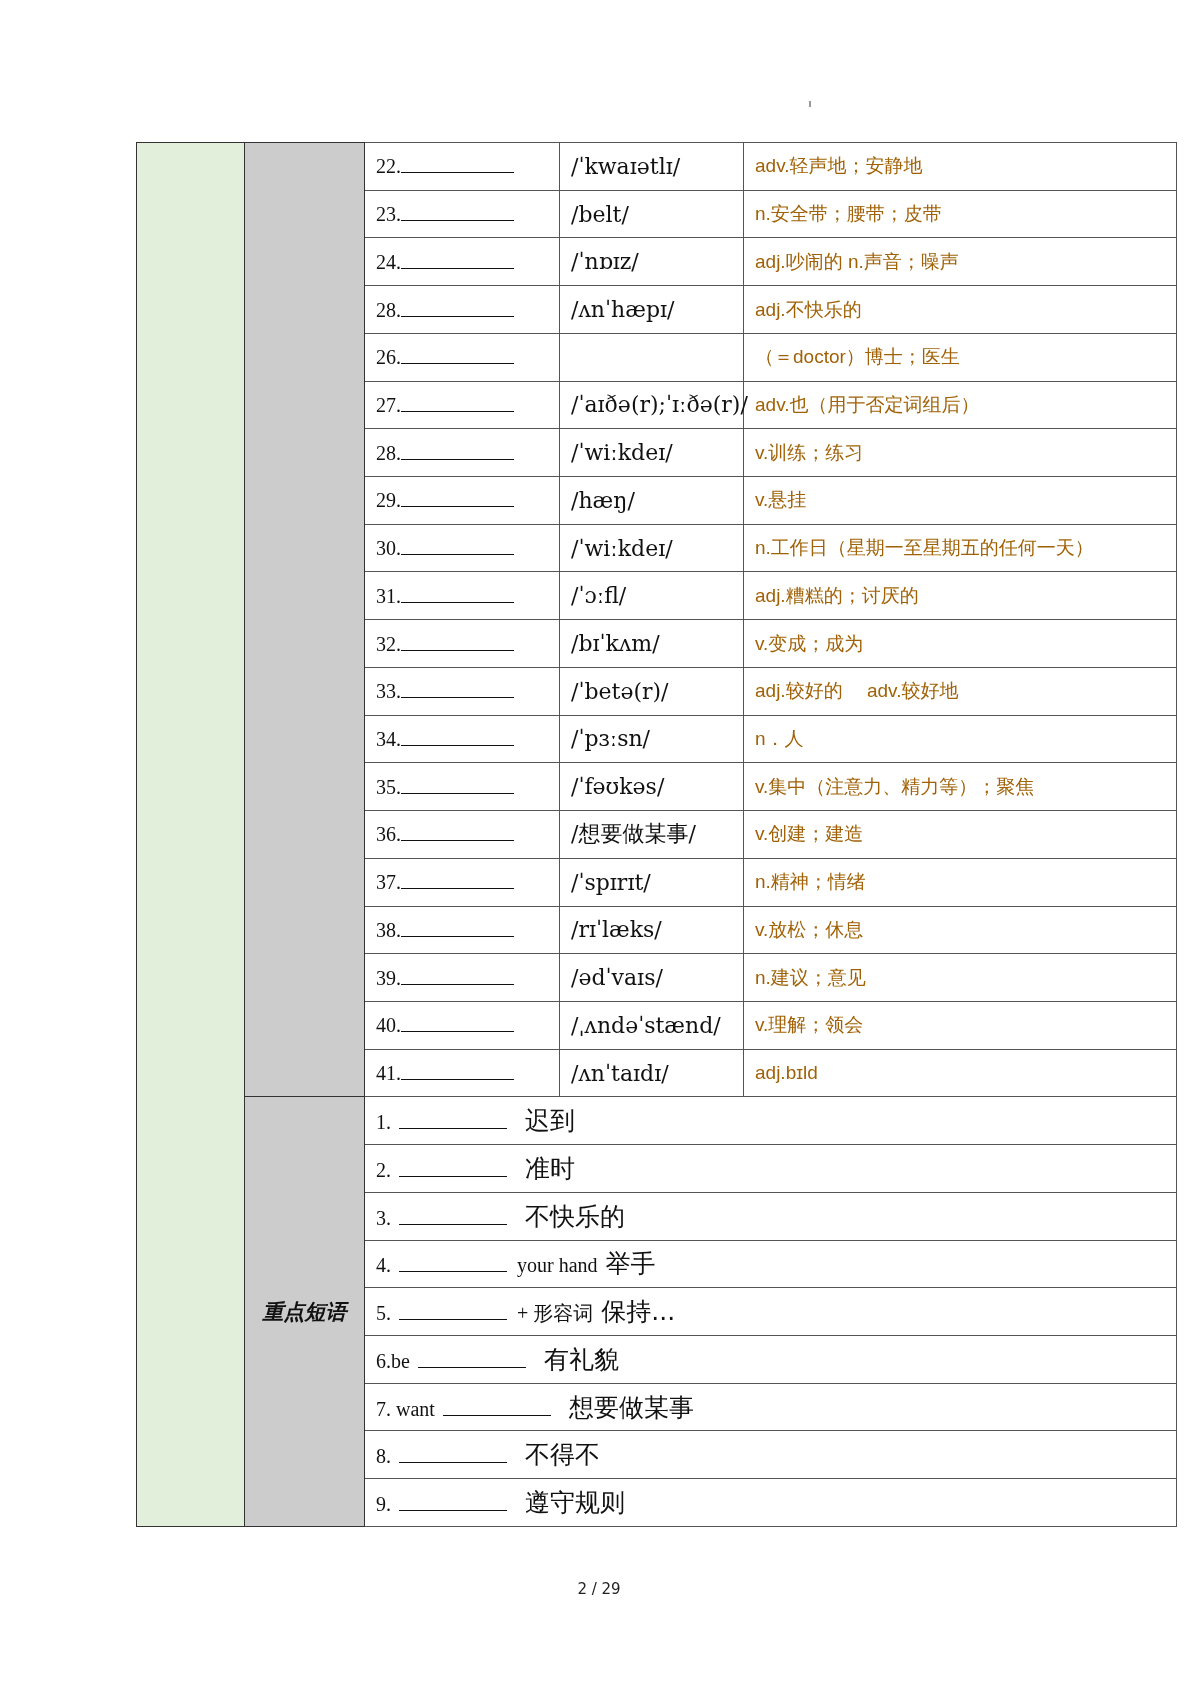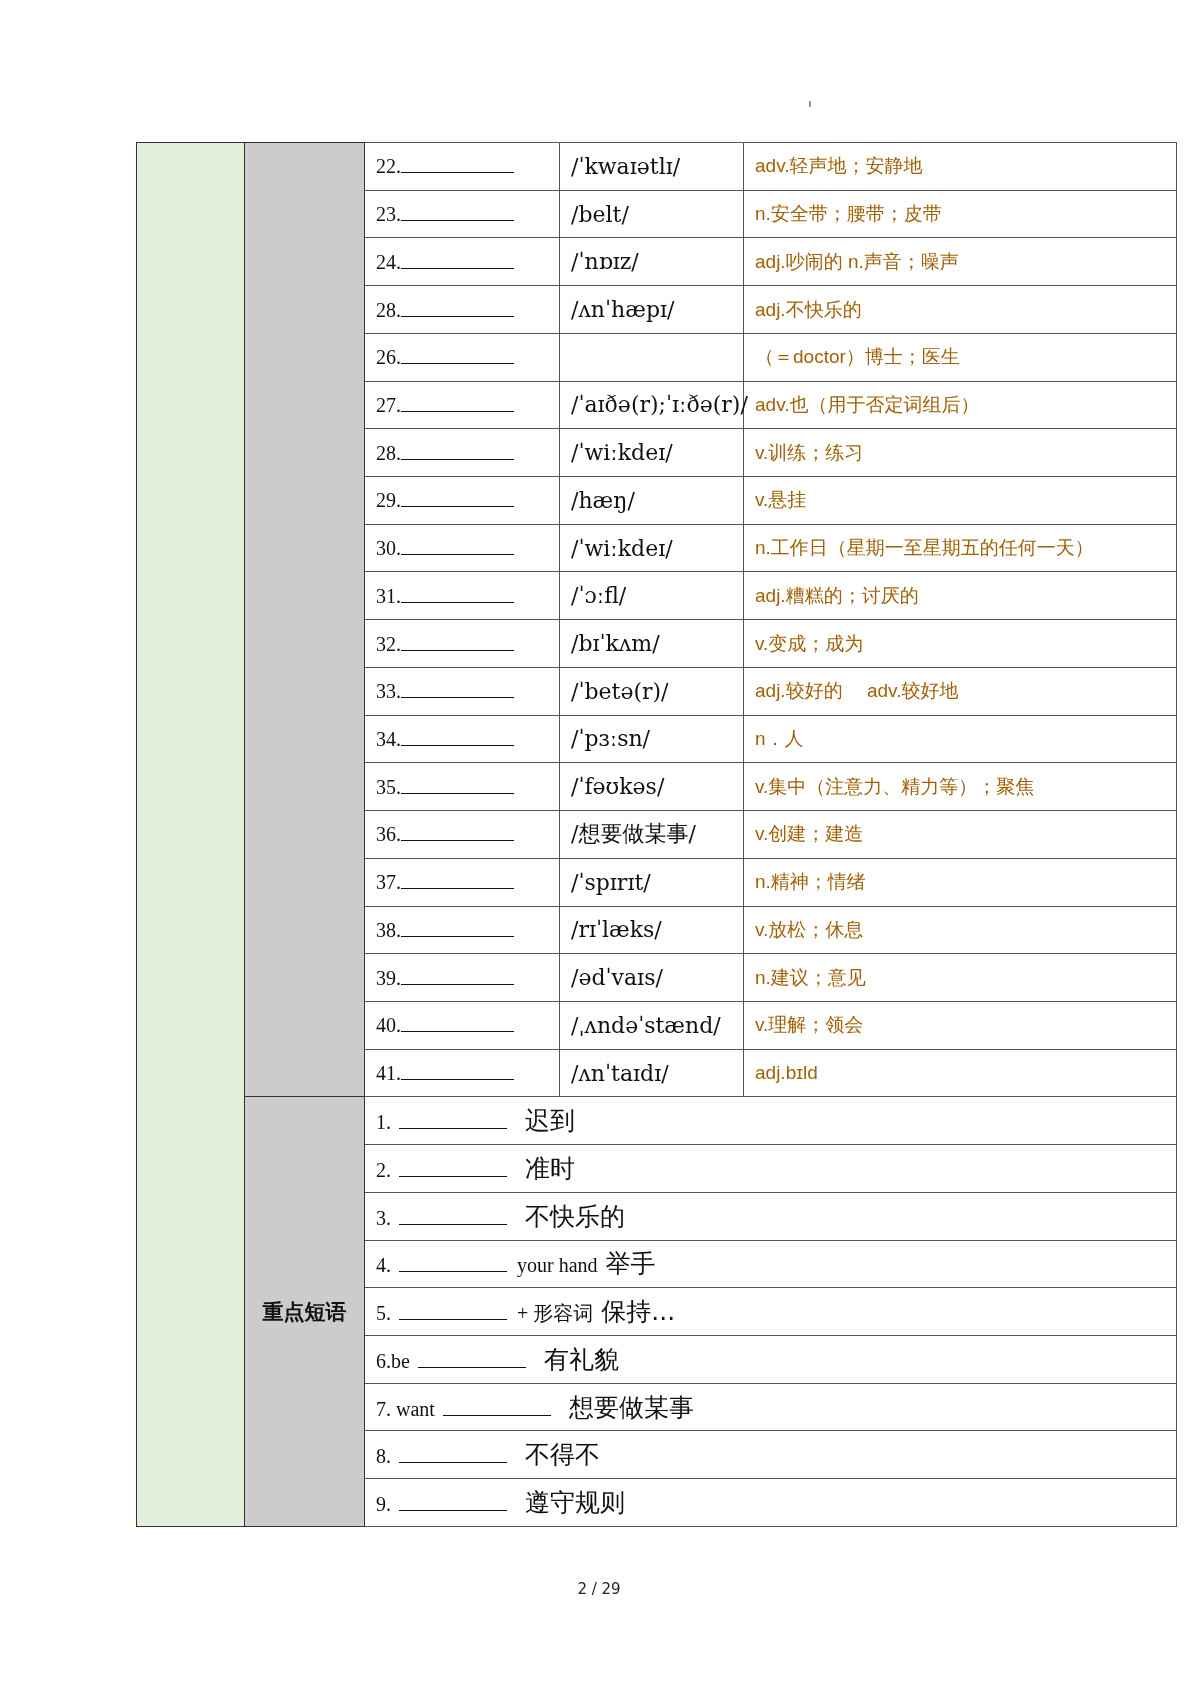--- a/index.html
+++ b/index.html
@@ -12,21 +12,21 @@
   .c-green { background: #e2efda; width: 107px; border-color: #333 !important; }
   .c-gray  { background: #cccccc; width: 119px; text-align: center; border-color: #333 !important; }
   .c-word  { width: 194px; }
   .c-ipa   { width: 183px; }
   .c-def   { }
   .cell-in { padding-left: 11px; font-size: 20px; white-space: nowrap; }
   .num { display: inline-block; }
   .blank { display: inline-block; width: 113px; border-bottom: 1.3px solid #111; height: 18px; vertical-align: baseline; margin-left: 0; }
   .def { font-family: Liberation Sans, sans-serif; font-size: 19px; color: #a16207; }
   .ipa { font-family: "DejaVu Serif", serif; font-size: 22px; }
-  .section-label { font-family: "DejaVu Sans", sans-serif; font-weight: bold; font-size: 21px; color: #111; }
+  .section-label { font-family: "DejaVu Sans", sans-serif; font-weight: bold; font-size: 21px; color: #111; font-style: italic; }
   .phrase .blank { margin: 0 10px 0 8px; width: 108px; }
   .phrase .cn { font-family: "DejaVu Sans", sans-serif; font-size: 25px; margin-left: 8px; }
   .footer { position: absolute; left: 4px; width: 1190px; top: 1580px; text-align: center;
             font-family: "DejaVu Sans", sans-serif; font-size: 15px; color: #222; }
 </style>
 </head>
 <body>
 
 <div class="tick"></div>
 

